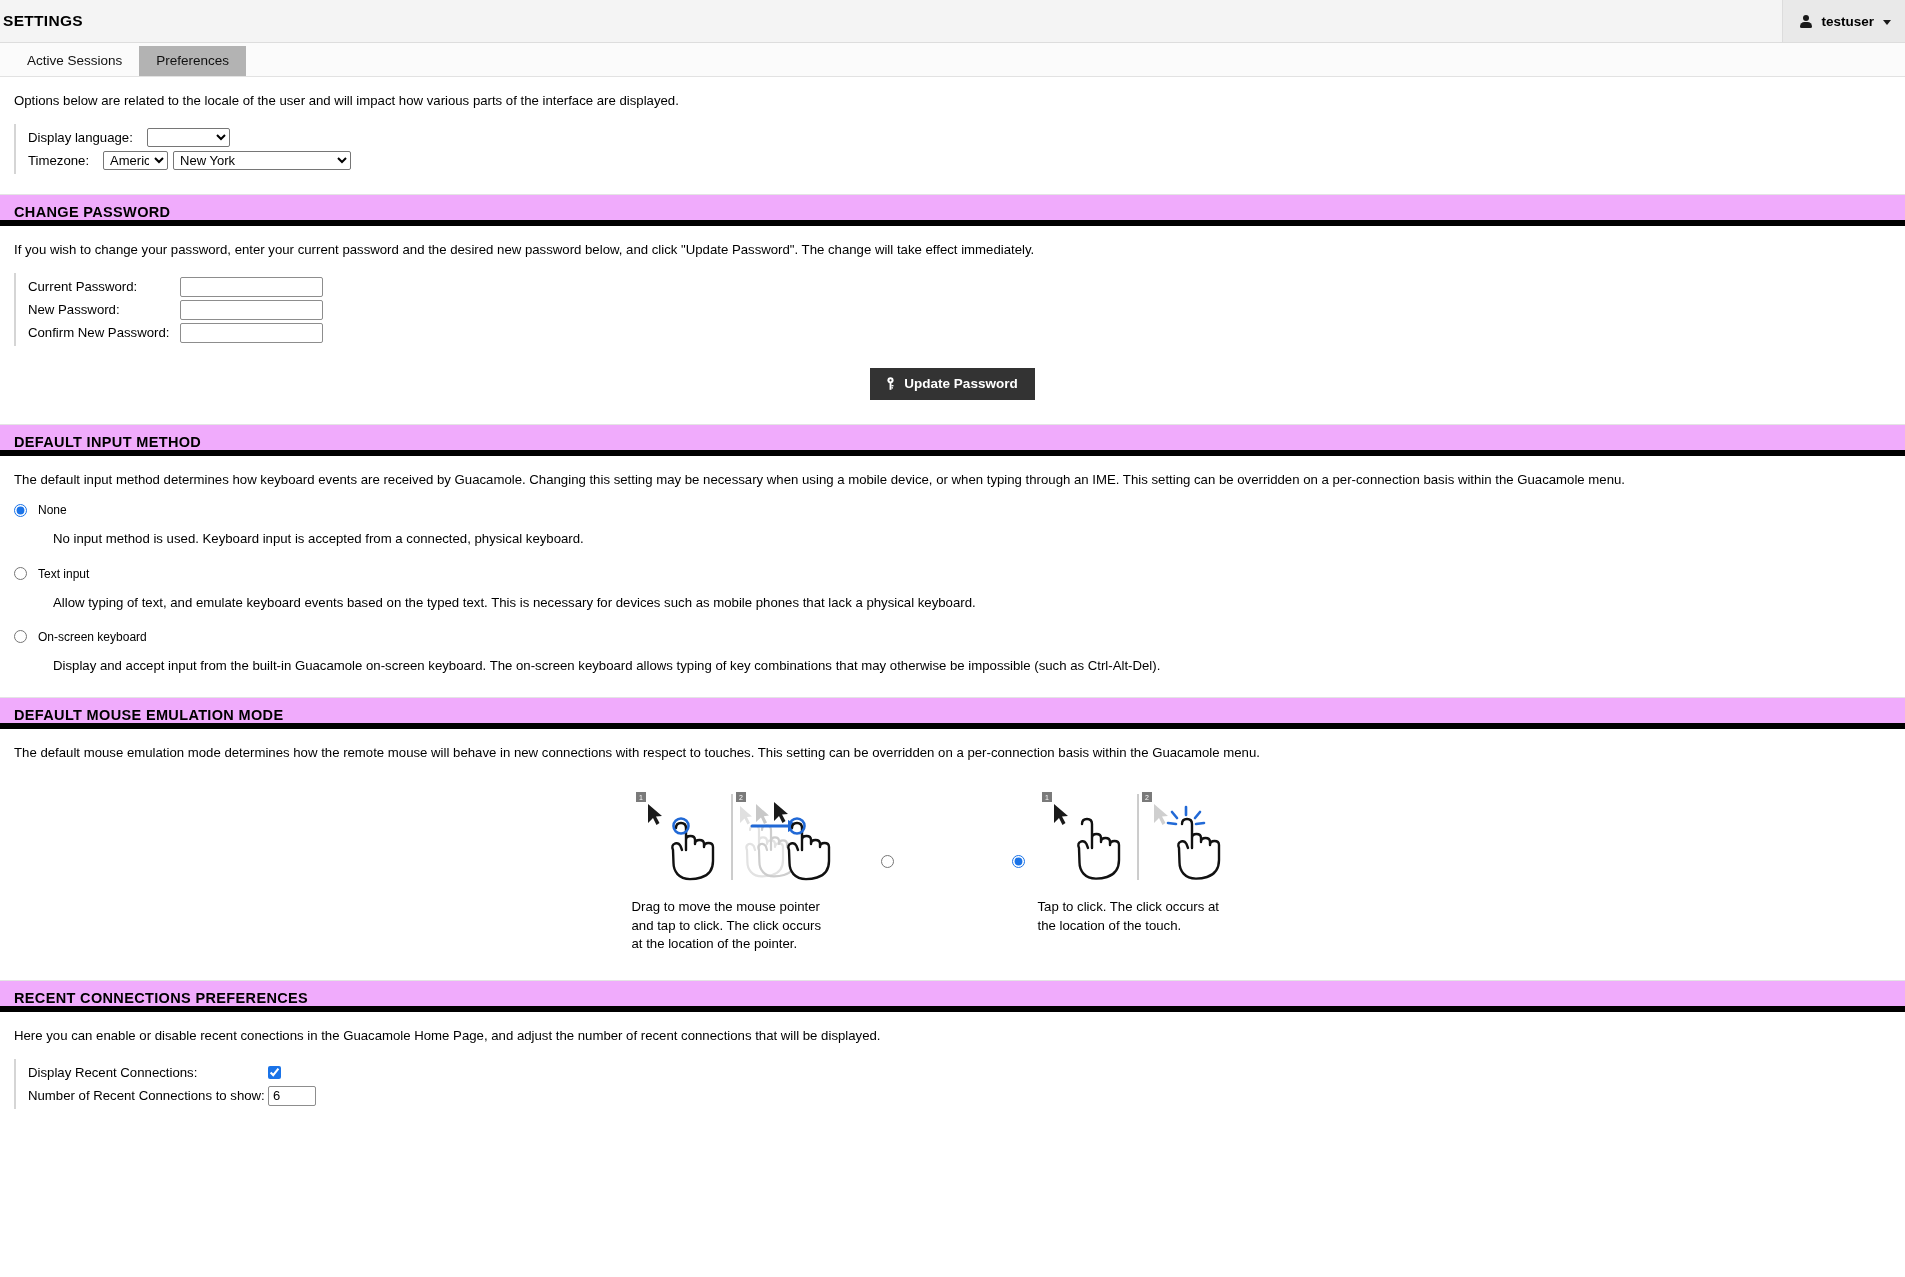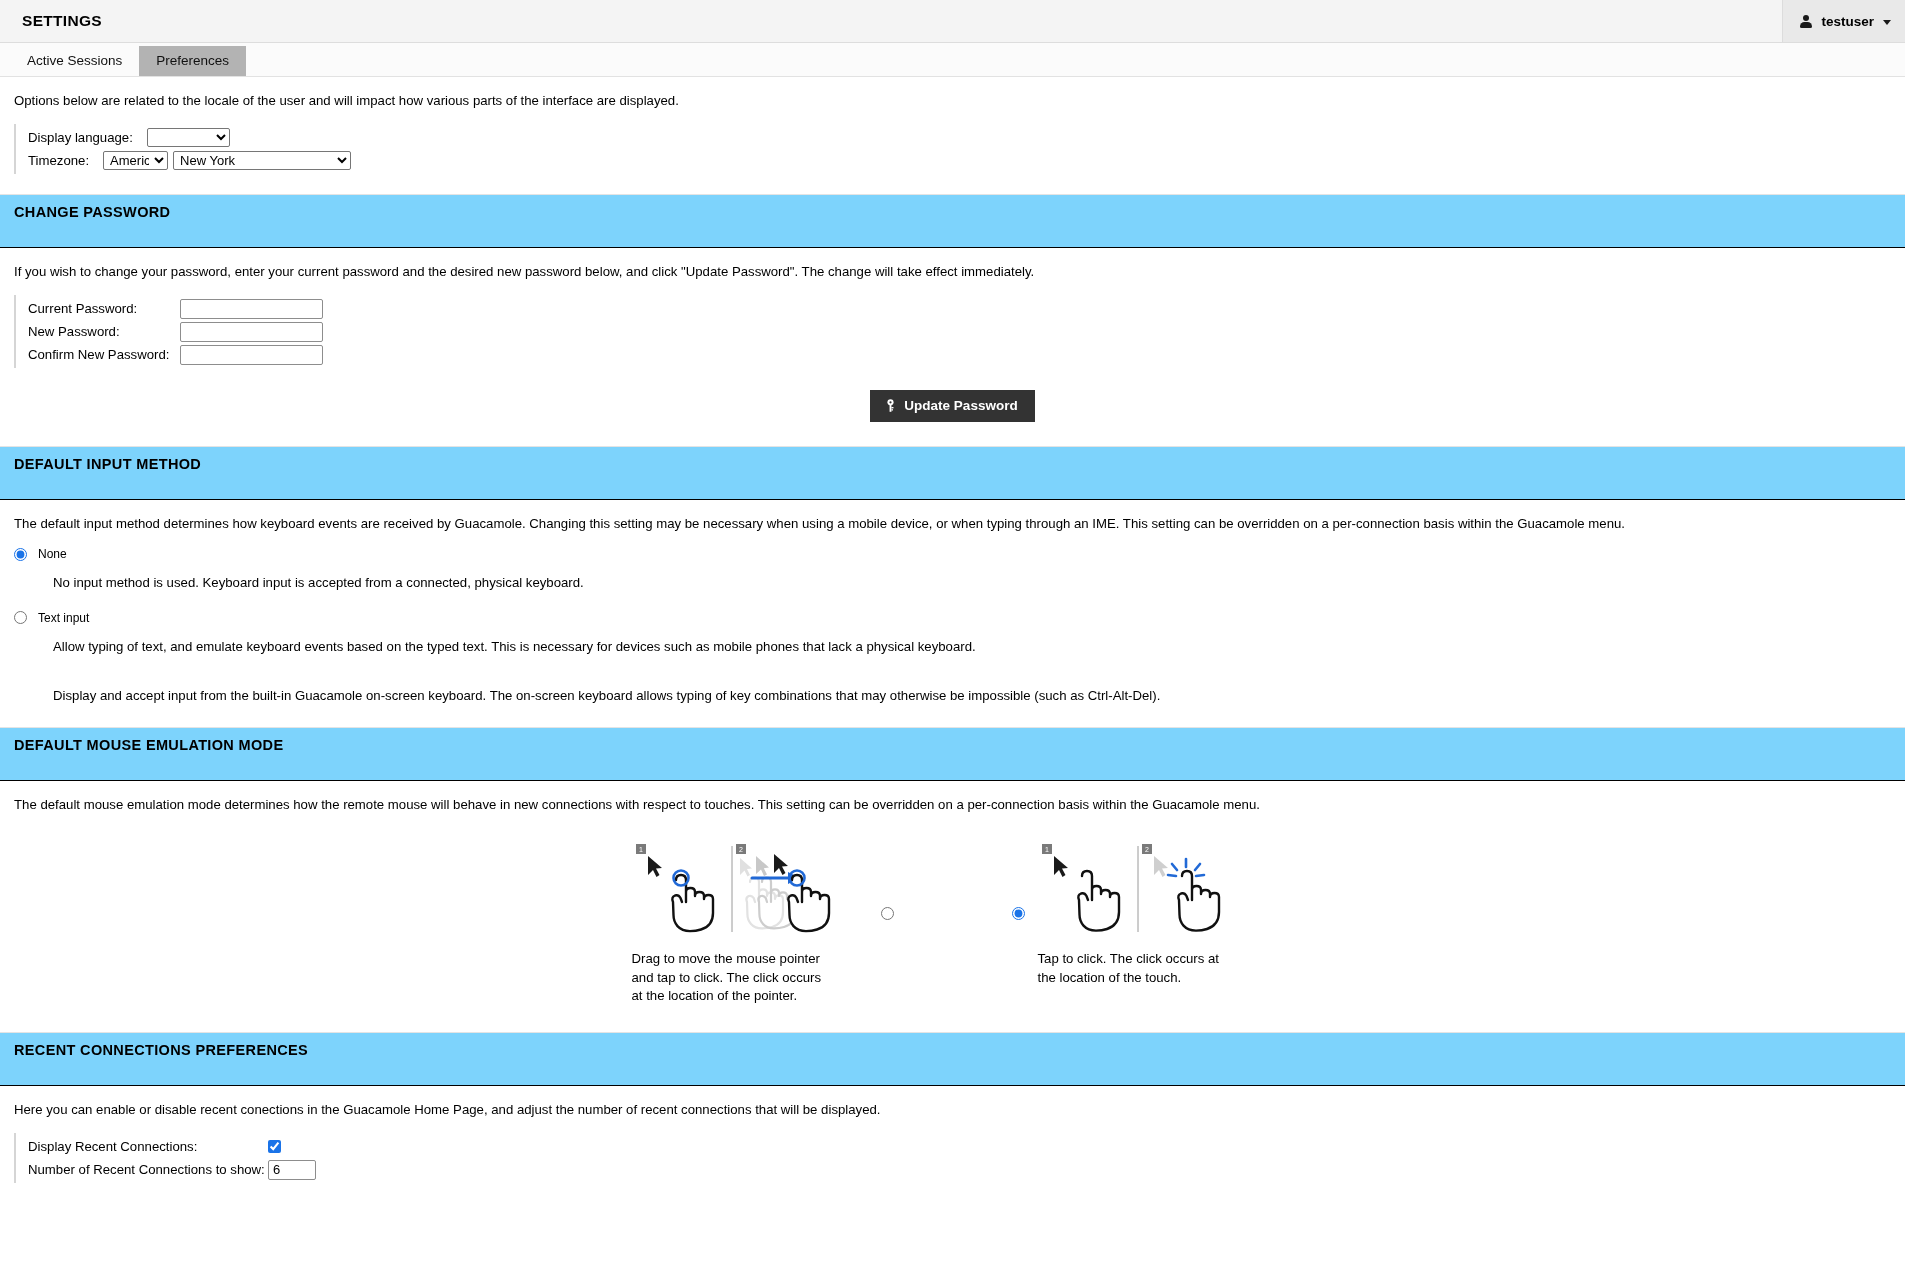--- a/index.html
+++ b/index.html
@@ -16,21 +16,21 @@
   
   .topbar {
     display: flex; align-items: stretch;
     height: 43px;
     background: #f4f4f4;
     border-bottom: 1px solid #ddd;
   }
   .topbar-title {
     flex: 1 1 auto;
     display: flex; align-items: center;
-    padding-left: 22px;
+    padding-left: 3px;
     font-size: 15.5px;
     font-weight: bold;
     letter-spacing: .3px;
   }
   .usermenu {
     display: flex; align-items: center; gap: 9px;
     padding: 0 14px 0 16px;
     background: #e9e9e9;
     border-left: 1px solid #dcdcdc;
     font-size: 13.5px;
@@ -70,24 +70,24 @@
     font-size: 13.5px;
     line-height: 1;
     cursor: pointer;
     color: #111;
     background: transparent;
   }
   .tab.active { background: #b3b3b3; }
 
   
   .section-head {
-    background: #7dd3fc;
+    background: #f0abfc;
     border-top: 1px solid #e4e4e4;
-    border-bottom: 1px solid #000000;
-    padding: 9px 0 27px 14px;
+    border-bottom: 6px solid #000000;
+    padding: 9px 0 0 14px;
     font-size: 14.5px;
     font-weight: bold;
     letter-spacing: .35px;
     text-transform: uppercase;
   }
 
   
   .para {
     font-size: 13.2px;
     line-height: 1.45;
@@ -297,20 +297,24 @@
     <div class="radio-desc">No input method is used. Keyboard input is accepted from a connected, physical keyboard.</div>
   </div>
   <div class="radio-block">
     <div class="radio-row">
       <input type="radio" name="ime" style="">
       <label>Text input</label>
     </div>
     <div class="radio-desc">Allow typing of text, and emulate keyboard events based on the typed text. This is necessary for devices such as mobile phones that lack a physical keyboard.</div>
   </div>
   <div class="radio-block">
+    <div class="radio-row">
+      <input type="radio" name="ime" style="">
+      <label>On-screen keyboard</label>
+    </div>
     <div class="radio-desc">Display and accept input from the built-in Guacamole on-screen keyboard. The on-screen keyboard allows typing of key combinations that may otherwise be impossible (such as Ctrl-Alt-Del).</div>
   </div>
 </div>
 
 
 <div style="height:22px"></div>
 <div class="section-head">DEFAULT MOUSE EMULATION MODE</div>
 <div class="para">The default mouse emulation mode determines how the remote mouse will behave in new connections with respect to touches. This setting can be overridden on a per-connection basis within the Guacamole menu.</div>
 
 <div class="mouse-modes">

